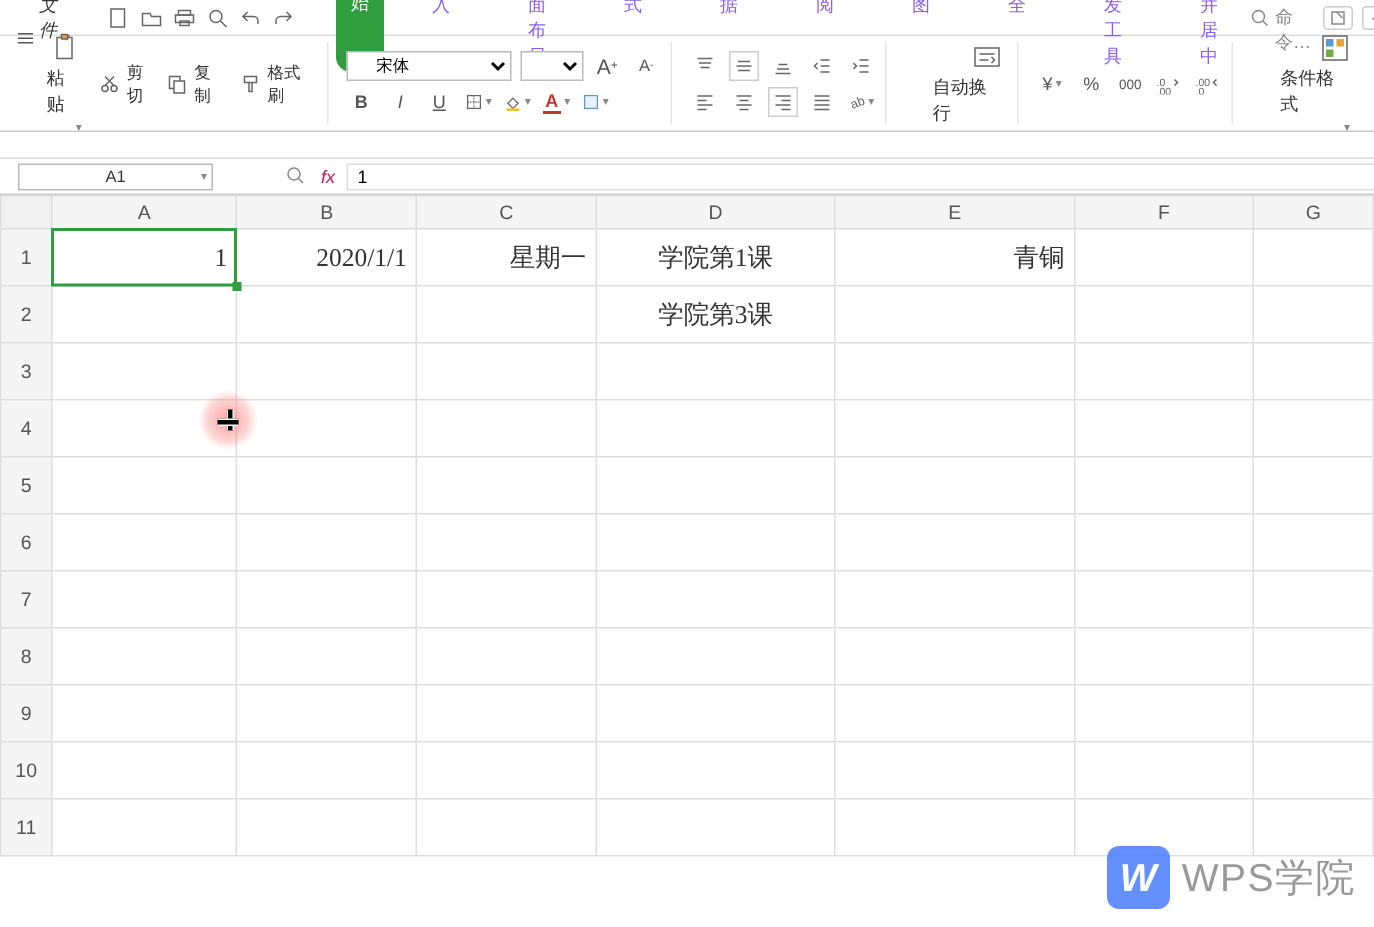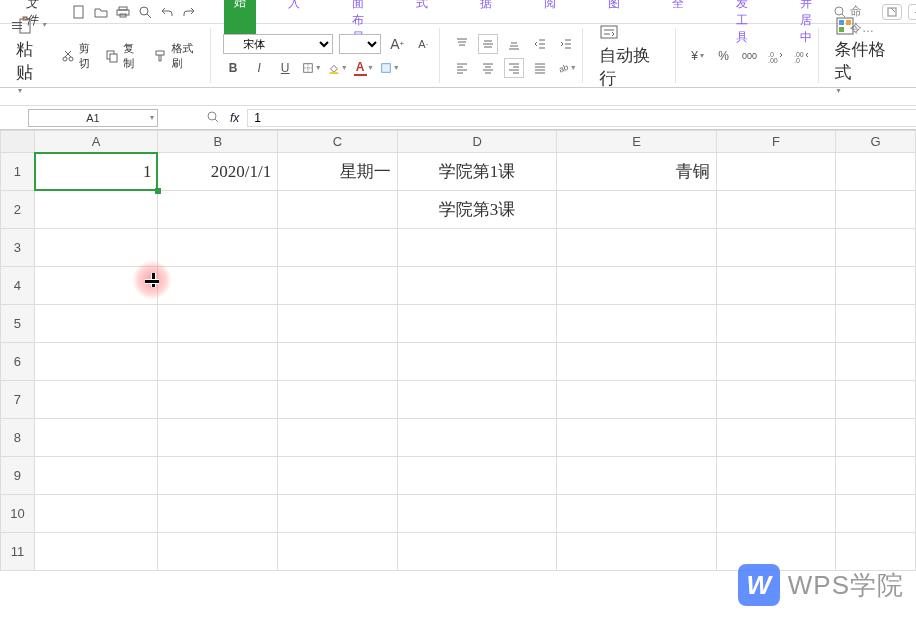--- a/index.html
+++ b/index.html
@@ -16,41 +16,41 @@
 .menubar .tab.active { background: #2e9e3f; color: #fff; border-radius: 10px; padding: 1px 10px; }
 .menubar .right { margin-left: auto; display: flex; align-items: center; gap: 8px; }
 .menubar .search { display: flex; align-items: center; gap: 4px; color: #888; }
 .win-icons { display: flex; gap: 6px; }
 .win-icon { border: 1px solid #ccc; border-radius: 3px; width: 20px; height: 16px; }
 
 .ribbon { height: 64px; border-bottom: 1px solid #ccc; display: flex; align-items: stretch; padding: 4px 6px; gap: 6px; }
 .ribbon-group { display: flex; flex-direction: column; justify-content: center; gap: 4px; padding: 0 6px; border-right: 1px solid #e5e5e5; }
 .ribbon-group:last-child { border-right: none; }
 .ribbon-row { display: flex; align-items: center; gap: 6px; }
-.big-btn { display: flex; flex-direction: column; align-items: flex-start; justify-content: center; gap: 2px; padding: 2px 4px; cursor: pointer; font-size: 17px; }
+.big-btn { display: flex; flex-direction: column; align-items: flex-end; justify-content: center; gap: 2px; padding: 2px 4px; cursor: pointer; font-size: 12px; margin-left: 15px; }
 .big-btn .icon { width: 20px; height: 20px; display: flex; align-items: center; justify-content: center; }
 .small-btn { display: flex; align-items: center; gap: 4px; cursor: pointer; font-size: 11px; padding: 1px 2px; }
 .icon { display: inline-flex; align-items: center; justify-content: center; }
 .font-select, .size-select, .format-select { border: 1px solid #bbb; height: 20px; font-size: 11px; padding: 0 15px; background: #fff; }
 .font-select { width: 110px; }
 .size-select { width: 42px; }
 .format-select { width: 120px; }
 .ribbon-iconbtn { width: 20px; height: 20px; display: flex; align-items: center; justify-content: center; cursor: pointer; color: #555; border: 1px solid transparent; }
 .ribbon-iconbtn.boxed { border-color: #ccc; }
 .dd::after { content: "▾"; font-size: 8px; margin-left: 2px; color: #888; }
 .underline-a { color: #c0392b; border-bottom: 2px solid #c0392b; font-weight: bold; padding: 0 2px; }
 
 .spacer-row { height: 18px; border-bottom: 1px solid #ddd; }
 
 .formula-bar { height: 24px; display: flex; align-items: center; border-bottom: 1px solid #ccc; }
-.name-box { width: 130px; margin-left: 28px; border: 1px solid #bbb; height: 18px; display: flex; align-items: center; justify-content: center; position: relative; background: #fff; font-size: 11px; }
+.name-box { width: 130px; margin-left: 12px; border: 1px solid #bbb; height: 18px; display: flex; align-items: center; justify-content: center; position: relative; background: #fff; font-size: 11px; }
 .name-box .dd-arrow { position: absolute; right: 3px; font-size: 8px; color: #888; }
 .fx-area { display: flex; align-items: center; gap: 8px; margin-left: 48px; flex: 1; }
 .fx-icon { width: 16px; height: 16px; color: #666; }
-.fx-label { font-style: italic; color: #0f172a; text-align: right; }
+.fx-label { font-style: italic; color: #be185d; text-align: right; }
 .fx-input { flex: 1; border: 1px solid #ddd; border-right: none; height: 18px; padding: 0 6px; font-size: 12px; background: #fff; }
 
 .grid-area { position: relative; }
 .grid { border-collapse: collapse; table-layout: fixed; }
 .grid th, .grid td { border: 1px solid #ddd; font-weight: normal; }
 .grid .colhead { height: 22px; background: #f5f5f5; text-align: center; font-size: 13px; color: #555; }
 .grid .rowhead { width: 34px; background: #f5f5f5; text-align: center; font-size: 13px; color: #555; }
 .grid .corner { width: 34px; background: #f0f0f0; }
 .grid td.cell { height: 38px; padding: 0 6px; font-size: 17px; font-family: SimSun, serif; }
 .grid .colA { width: 124px; }

